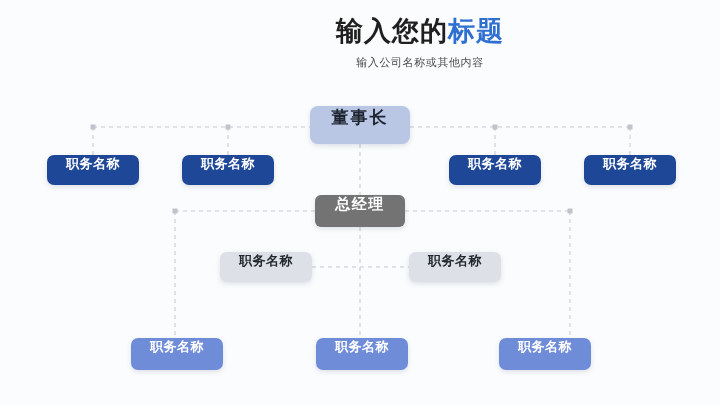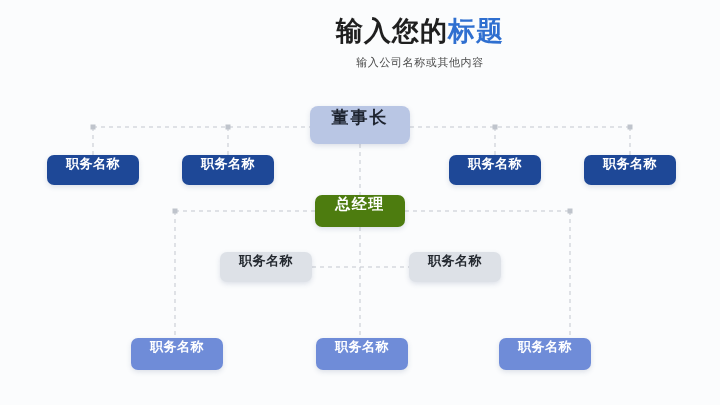--- a/index.html
+++ b/index.html
@@ -79,24 +79,25 @@
     letter-spacing: 2px;
     border-radius: 8px;
   }
   .node-navy {
     background: #1e4897;
     color: #ffffff;
     font-size: 13px;
     letter-spacing: 0.5px;
   }
   .node-gm {
-    background: #4d7c0f;
+    background: #737373;
     color: #ffffff;
     font-size: 15px;
     letter-spacing: 1.5px;
+    border-radius: 6px;
   }
   .node-gray {
     background: #dde1e7;
     color: #23282f;
     font-size: 13px;
     letter-spacing: 0.5px;
   }
   .node-periwinkle {
     background: #6f8cd8;
     color: #ffffff;

